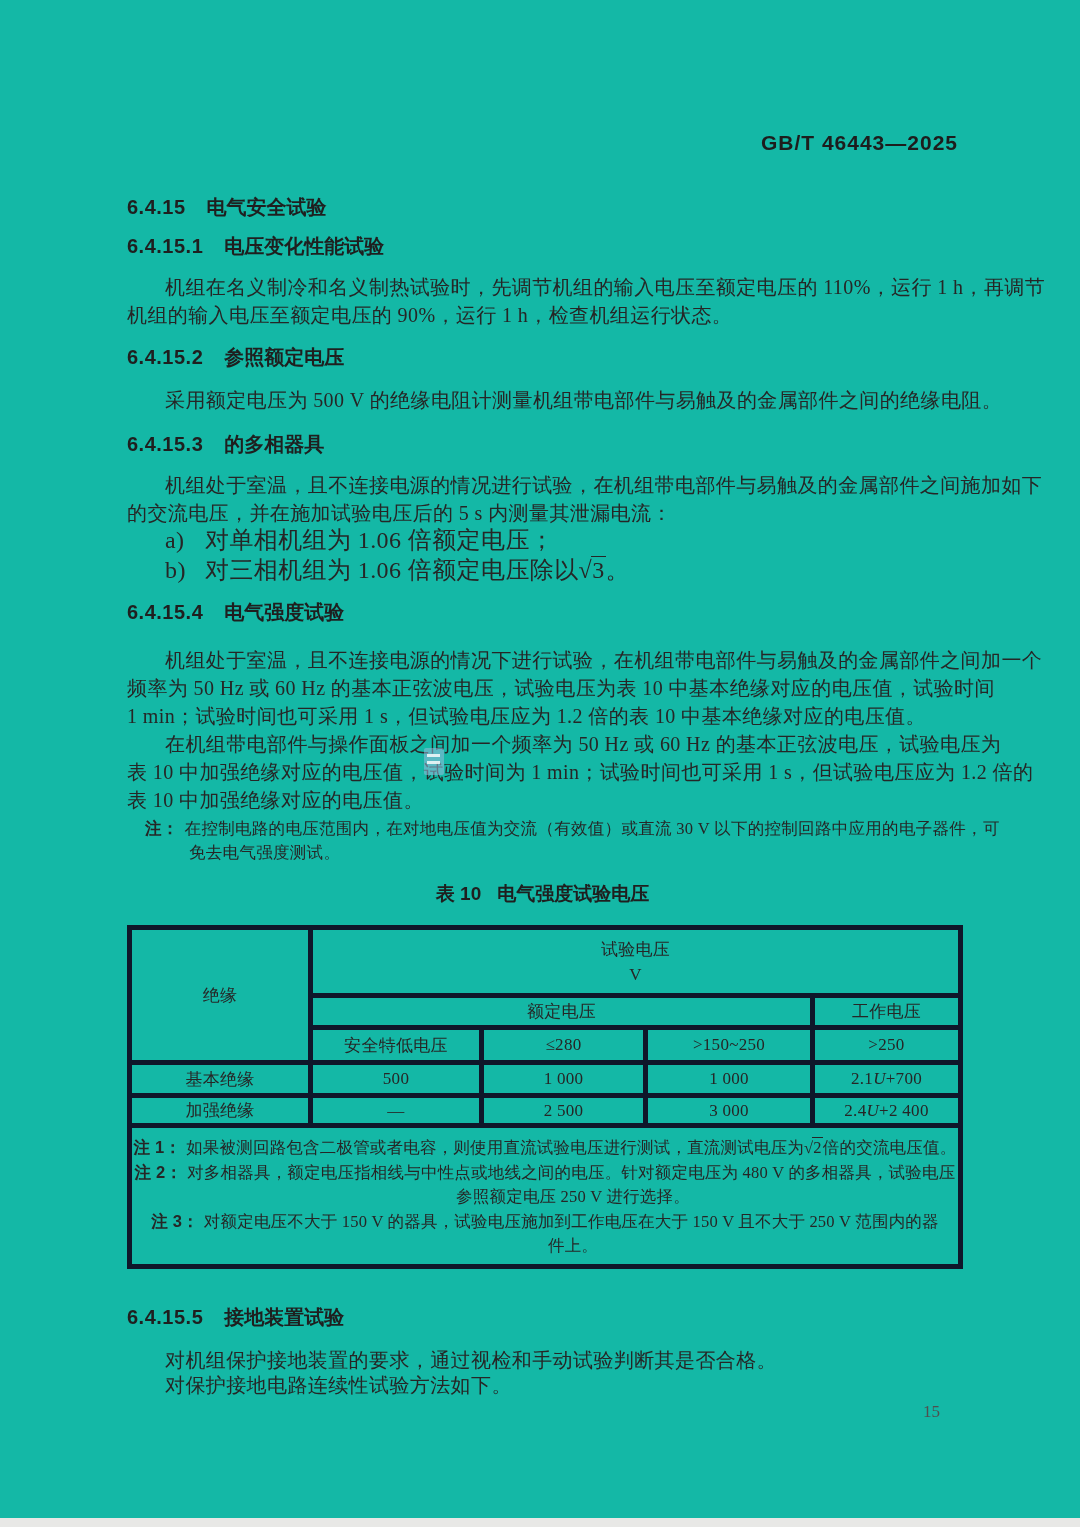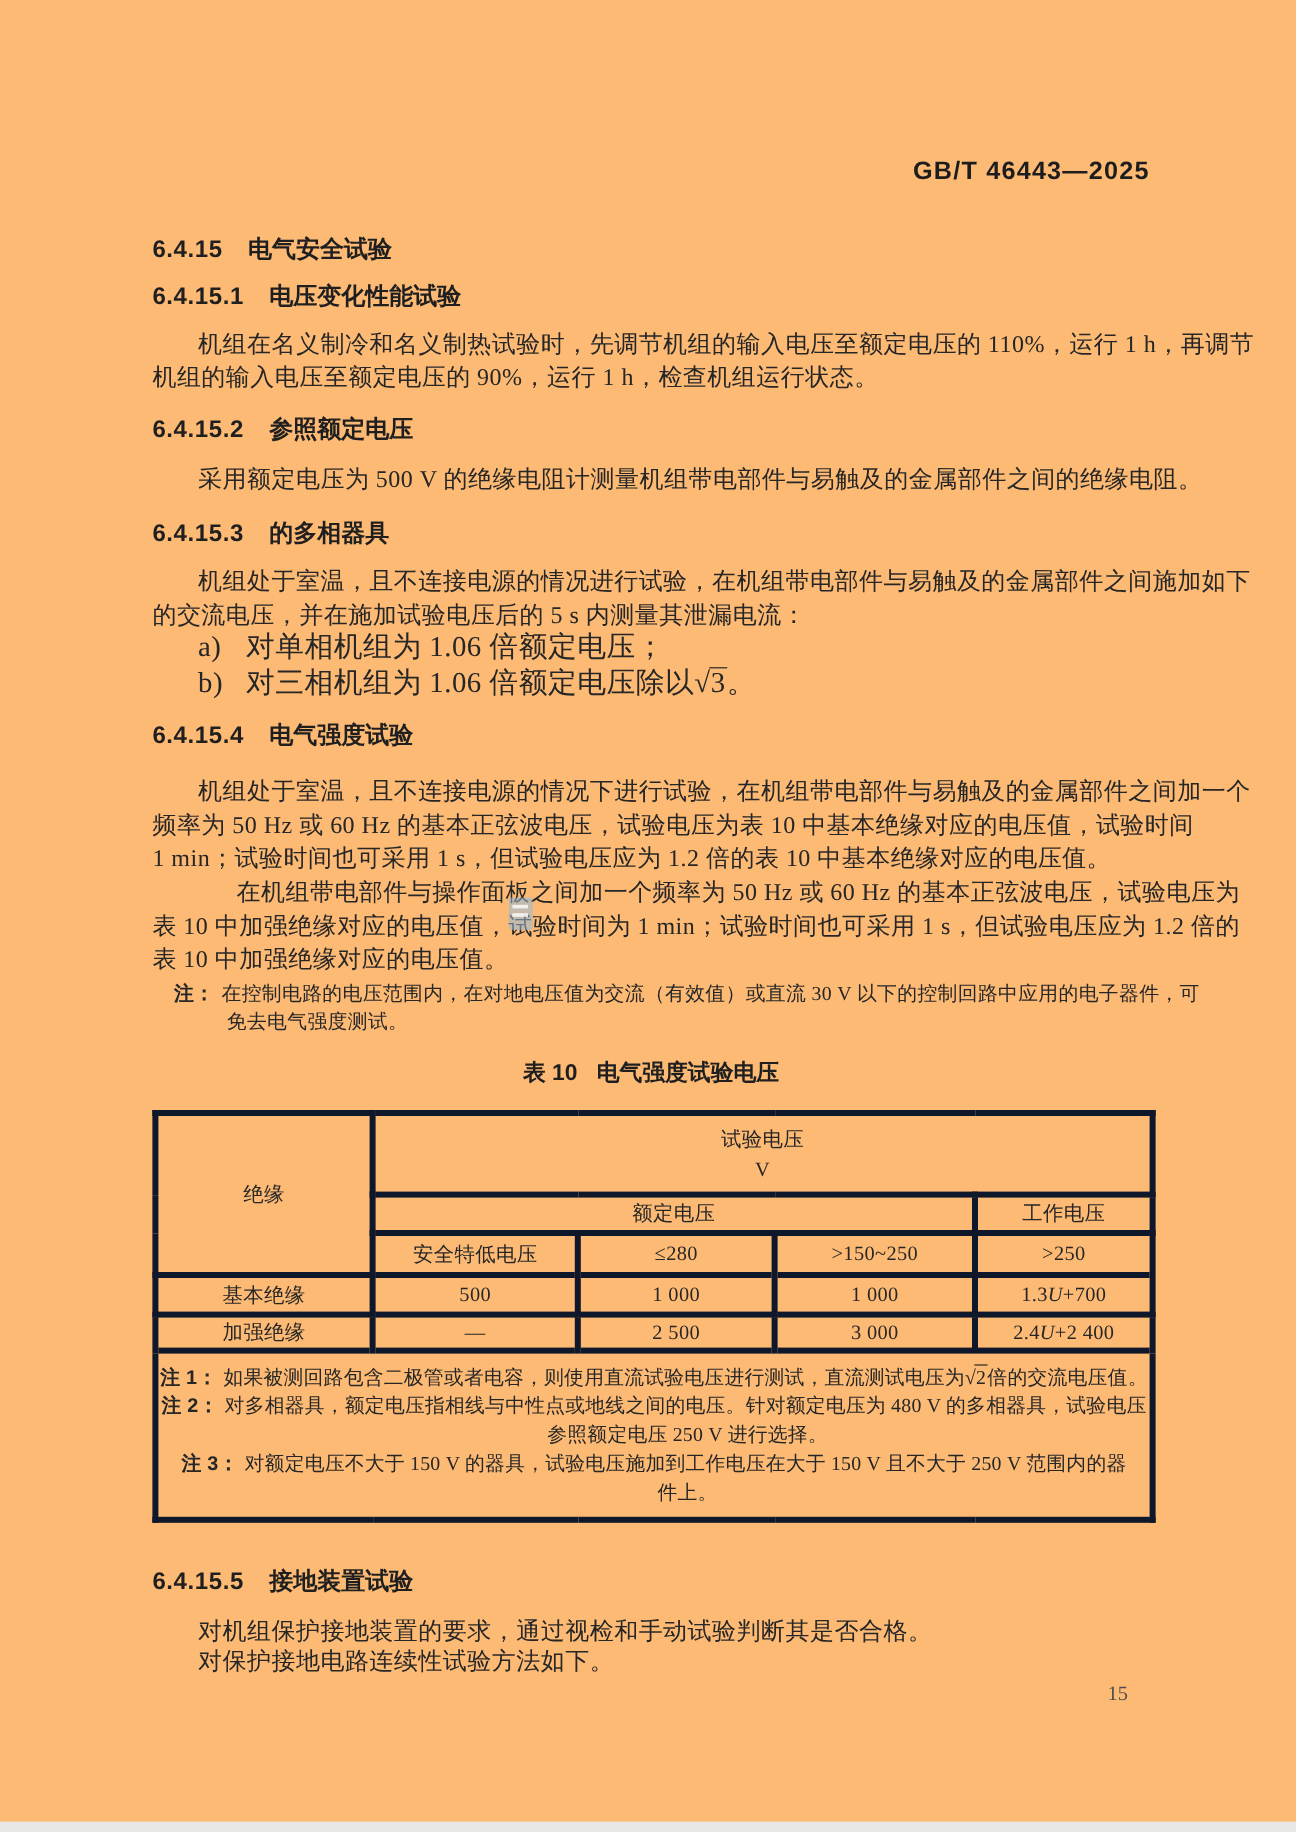--- a/index.html
+++ b/index.html
@@ -1,33 +1,33 @@
 <!DOCTYPE html>
 <html><head>
 <meta charset="utf-8">
 <style>
   html,body { margin:0; padding:0; background:#ffffff; }
   .page {
     position:relative; width:1080px; height:1527px; margin:0 auto;
-    background:#fdba74; overflow:hidden;
+    background:#14b8a6; overflow:hidden;
     font-family:"Liberation Serif","DejaVu Serif",serif; color:#262626;
   }
   .abs { position:absolute; left:127px; }
   .doc-code {
     position:absolute; top:131px; right:122px;
     font-family:"Liberation Sans","DejaVu Sans",sans-serif;
     font-weight:700; font-size:21px; letter-spacing:1px; color:#1d1d1d;
   }
   .heading {
     font-family:"Liberation Sans","DejaVu Sans",sans-serif;
     font-weight:700; font-size:20px; color:#1f1f1f; white-space:nowrap;
   }
   .heading .num { display:inline-block; margin-right:21px; letter-spacing:0.5px; }
   .bodyl { font-size:20px; line-height:28px; white-space:nowrap; letter-spacing:0.4px; }
-  .first { text-indent:38px;text-align:right; }
+  .first { text-indent:38px; }
   .item { padding-left:38px; font-size:24px; line-height:28px; white-space:nowrap; letter-spacing:0.4px; }
   .item .item-label { display:inline-block; width:40px; }
   .small-note { font-size:16.5px; line-height:24px; white-space:nowrap; letter-spacing:0.3px; }
   .small-note .note-label { font-family:"Liberation Sans","DejaVu Sans",sans-serif; font-weight:700; margin-right:6px; }
   .small-note .cont { padding-left:44px; }
   .caption {
     position:absolute; left:127px; width:831px; top:881px; text-align:center;
     font-family:"Liberation Sans","DejaVu Sans",sans-serif; font-weight:700;
     font-size:19px; color:#1f1f1f;
   }
@@ -150,21 +150,21 @@
       <td class="thick-b">安全特低电压</td>
       <td class="thick-b">≤280</td>
       <td class="thick-b">&gt;150~250</td>
       <td class="thick-b">&gt;250</td>
     </tr>
     <tr style="height:33px">
       <td>基本绝缘</td>
       <td>500</td>
       <td>1 000</td>
       <td>1 000</td>
-      <td><span>1.3</span><i class="fvar">U</i><span>+700</span></td>
+      <td><span>2.1</span><i class="fvar">U</i><span>+700</span></td>
     </tr>
     <tr style="height:30px">
       <td class="thick-b">加强绝缘</td>
       <td class="thick-b">—</td>
       <td class="thick-b">2 500</td>
       <td class="thick-b">3 000</td>
       <td class="thick-b"><span>2.4</span><i class="fvar">U</i><span>+2 400</span></td>
     </tr>
     <tr style="height:141px">
       <td colspan="5" class="notes-cell">

